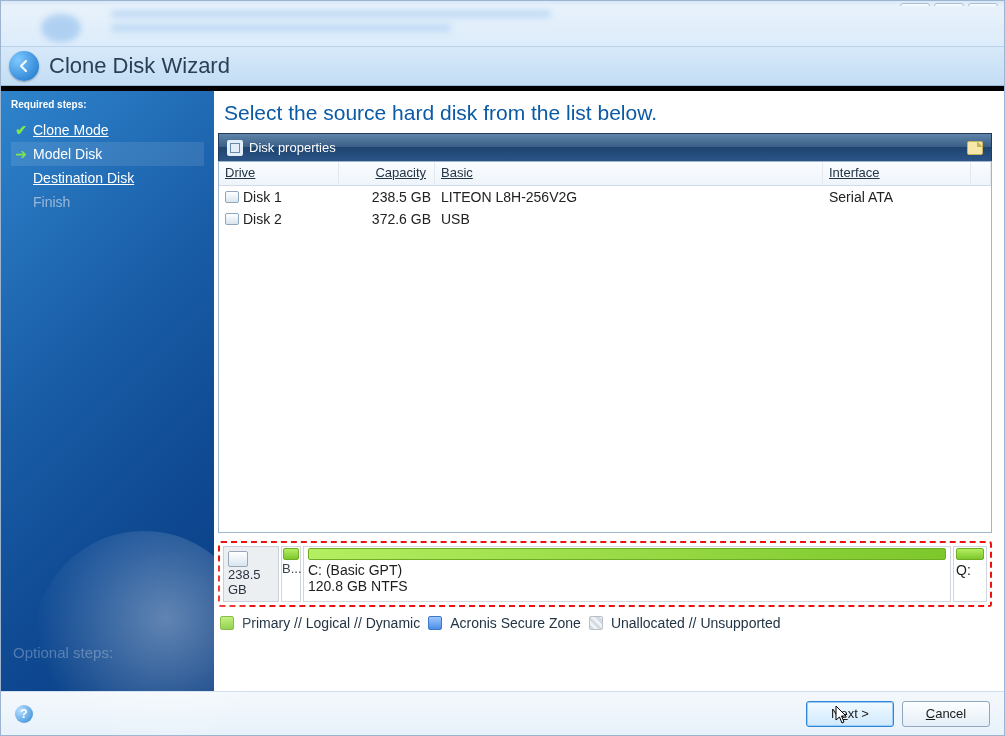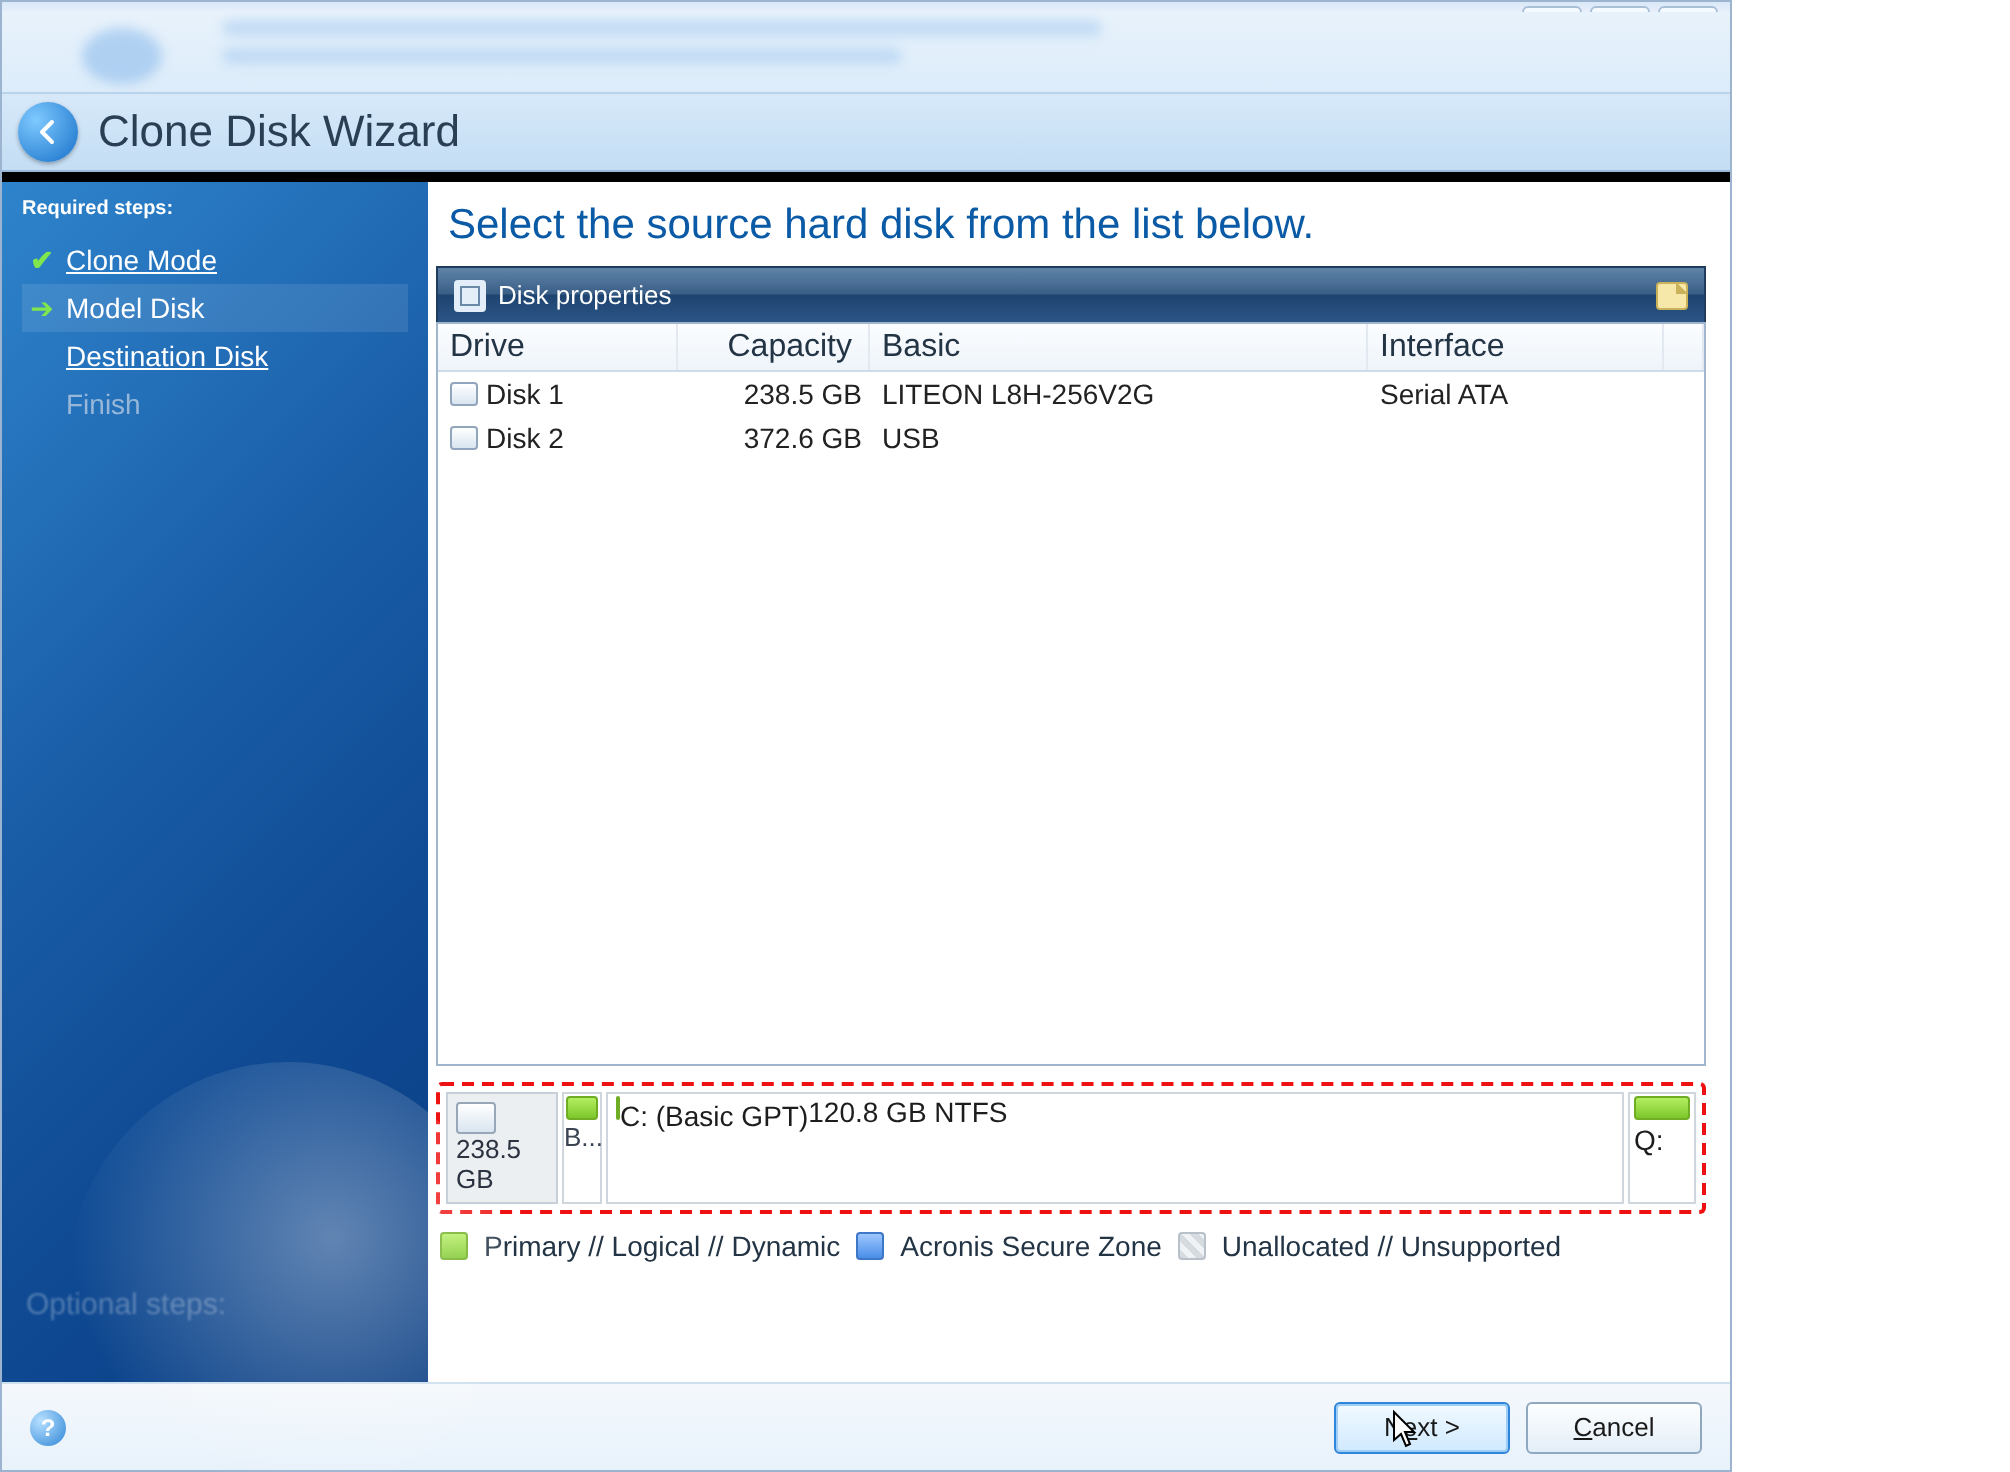--- a/index.html
+++ b/index.html
@@ -6,21 +6,21 @@
 body {
   font-family: "Segoe UI", Tahoma, sans-serif;
   font-size: 13px;
   width: 1005px;
   height: 736px;
   background: #fff;
   overflow: hidden;
   position: relative;
 }
 .window {
-  width: 866px;
+  width: 1005px;
   height: 736px;
   border: 1px solid #9db4d1;
   display: flex;
   flex-direction: column;
   background: #fff;
 }
 .titlebar-fade {
   height: 5px;
   background: linear-gradient(#d8e8f8,#e8f0fb);
   position: relative;
@@ -128,22 +128,23 @@
 .table-wrap {
   border:1px solid #9fb6cc;
   background:#fff;
   flex: 0 0 auto;
   height: 372px;
 }
 .thead {
   display:flex; height:24px;
   background: linear-gradient(#fbfdff,#eef4fa);
   border-bottom:1px solid #cfdbe8;
-  font-size:16px;
+  font-size:13px;
   color:#233445;
+  text-decoration:underline;
 }
 .th { padding:3px 6px; border-right:1px solid #e2e9f1; }
 .col-drive{width:120px}
 .col-cap{width:96px; text-align:right; padding-right:8px;}
 .col-model{flex:1}
 .col-int{width:148px}
 .col-spare{width:20px}
 .trow { display:flex; height:22px; align-items:center; font-size:14px; color:#222;}
 .td { padding:1px 6px; white-space:nowrap; overflow:hidden; text-overflow:ellipsis;}
 .td-drive{width:120px; display:flex;align-items:center;}
@@ -176,21 +177,21 @@
 }
 .pa-boot {
   width:20px; margin-left:2px;
   border:1px solid #cfd6dd;
   display:flex; flex-direction:column;
 }
 .pa-boot .gb{height:12px;background:linear-gradient(#b4ee61,#7dc72b);border:1px solid #6fae24;border-radius:2px;margin:1px;}
 .pa-c {
   flex:1; margin-left:2px;
   border:1px solid #cfd6dd;
-  display:flex; flex-direction:row;
+  display:flex; flex-direction:column;
   padding:1px 4px;
 }
 .pa-c .gb{height:12px;background:linear-gradient(90deg,#b4ee61,#7dc72b);border:1px solid #6fae24;border-radius:2px;}
 .pa-c .lbl{font-size:14px;color:#1d1d1d;margin-top:2px;}
 .pa-c .sz{font-size:14px;color:#1d1d1d;}
 .pa-q {
   width:34px; margin-left:2px;
   border:1px solid #cfd6dd;
   display:flex; flex-direction:column;
   padding:1px 2px;

